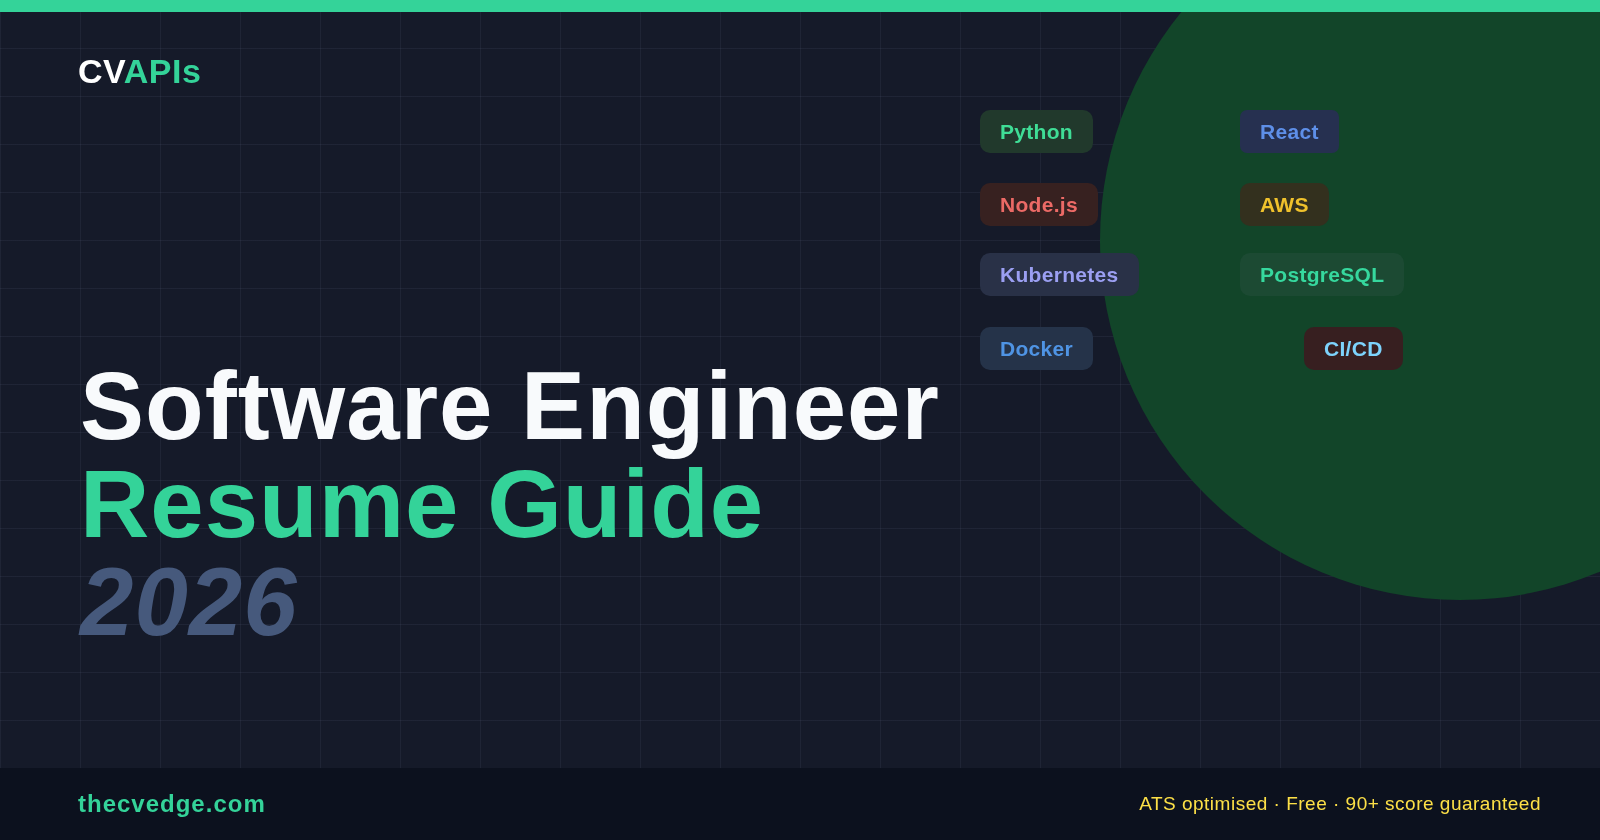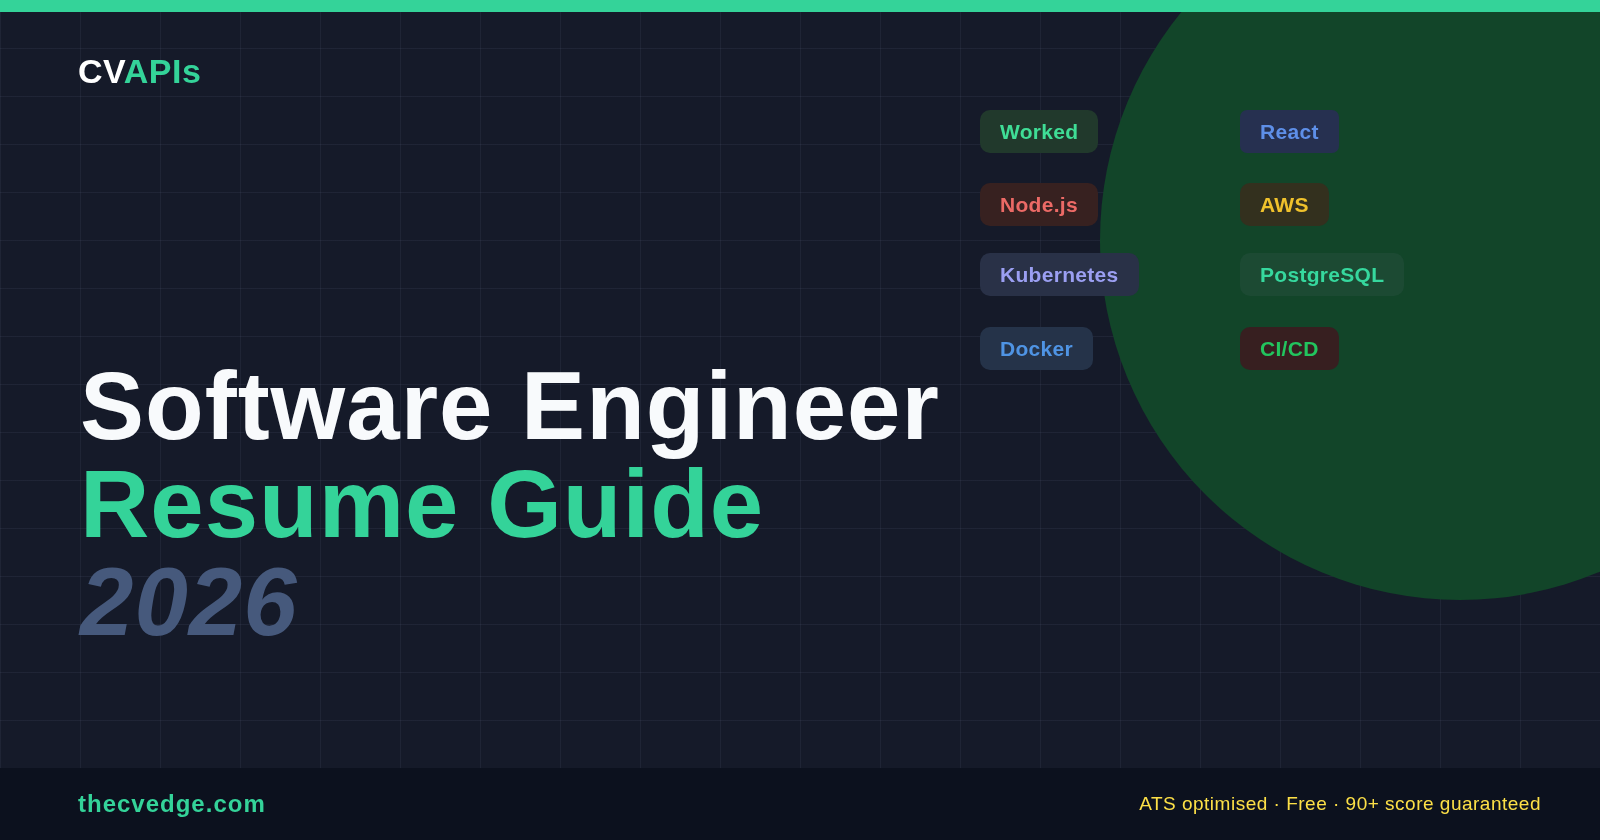--- a/index.html
+++ b/index.html
@@ -49,28 +49,28 @@
 <div class="page">
 
   <div class="topbar"></div>
 
   <div class="circle"></div>
 
   <div class="logo"><span>CV</span><span class="accent">APIs</span></div>
 
 
   <div id="badges">
-      <div class="badge" style="left: 980px; top: 110px; color: rgb(63, 221, 150); background: rgb(33, 57, 44);">Worked</div>
+      <div class="badge" style="left: 980px; top: 110px; color: rgb(63, 221, 150); background: rgb(33, 57, 44);">Python</div>
       <div class="badge" style="left: 980px; top: 183px; color: rgb(236, 106, 102); background: rgb(55, 33, 32);">Node.js</div>
       <div class="badge" style="left: 980px; top: 253px; color: rgb(155, 159, 242); background: rgb(41, 49, 71);">Kubernetes</div>
       <div class="badge" style="left: 980px; top: 327px; color: rgb(79, 148, 228); background: rgb(37, 51, 73);">Docker</div>
       <div class="badge" style="left: 1240px; top: 110px; color: rgb(94, 143, 232); background: rgb(38, 48, 80); border-radius: 7px;">React</div>
       <div class="badge" style="left: 1240px; top: 183px; color: rgb(240, 194, 44); background: rgb(51, 48, 30);">AWS</div>
       <div class="badge" style="left: 1240px; top: 253px; color: rgb(54, 216, 158); background: rgb(28, 74, 51);">PostgreSQL</div>
-      <div class="badge" style="left: 1240px; top: 327px; color: #22c55e; background: rgb(55, 31, 32);">CI/CD</div>
+      <div class="badge" style="left: 1304px; top: 327px; color: #7dd3fc; background: rgb(55, 31, 32);">CI/CD</div>
     </div>
 
   <h1 class="headline">
     <div class="hl-line hl-white">Software Engineer</div>
     <div class="hl-line hl-green">Resume Guide</div>
     <div class="hl-line hl-year">2026</div>
   </h1>
 
   <div class="footer">
     <div class="site">thecvedge.com</div>

